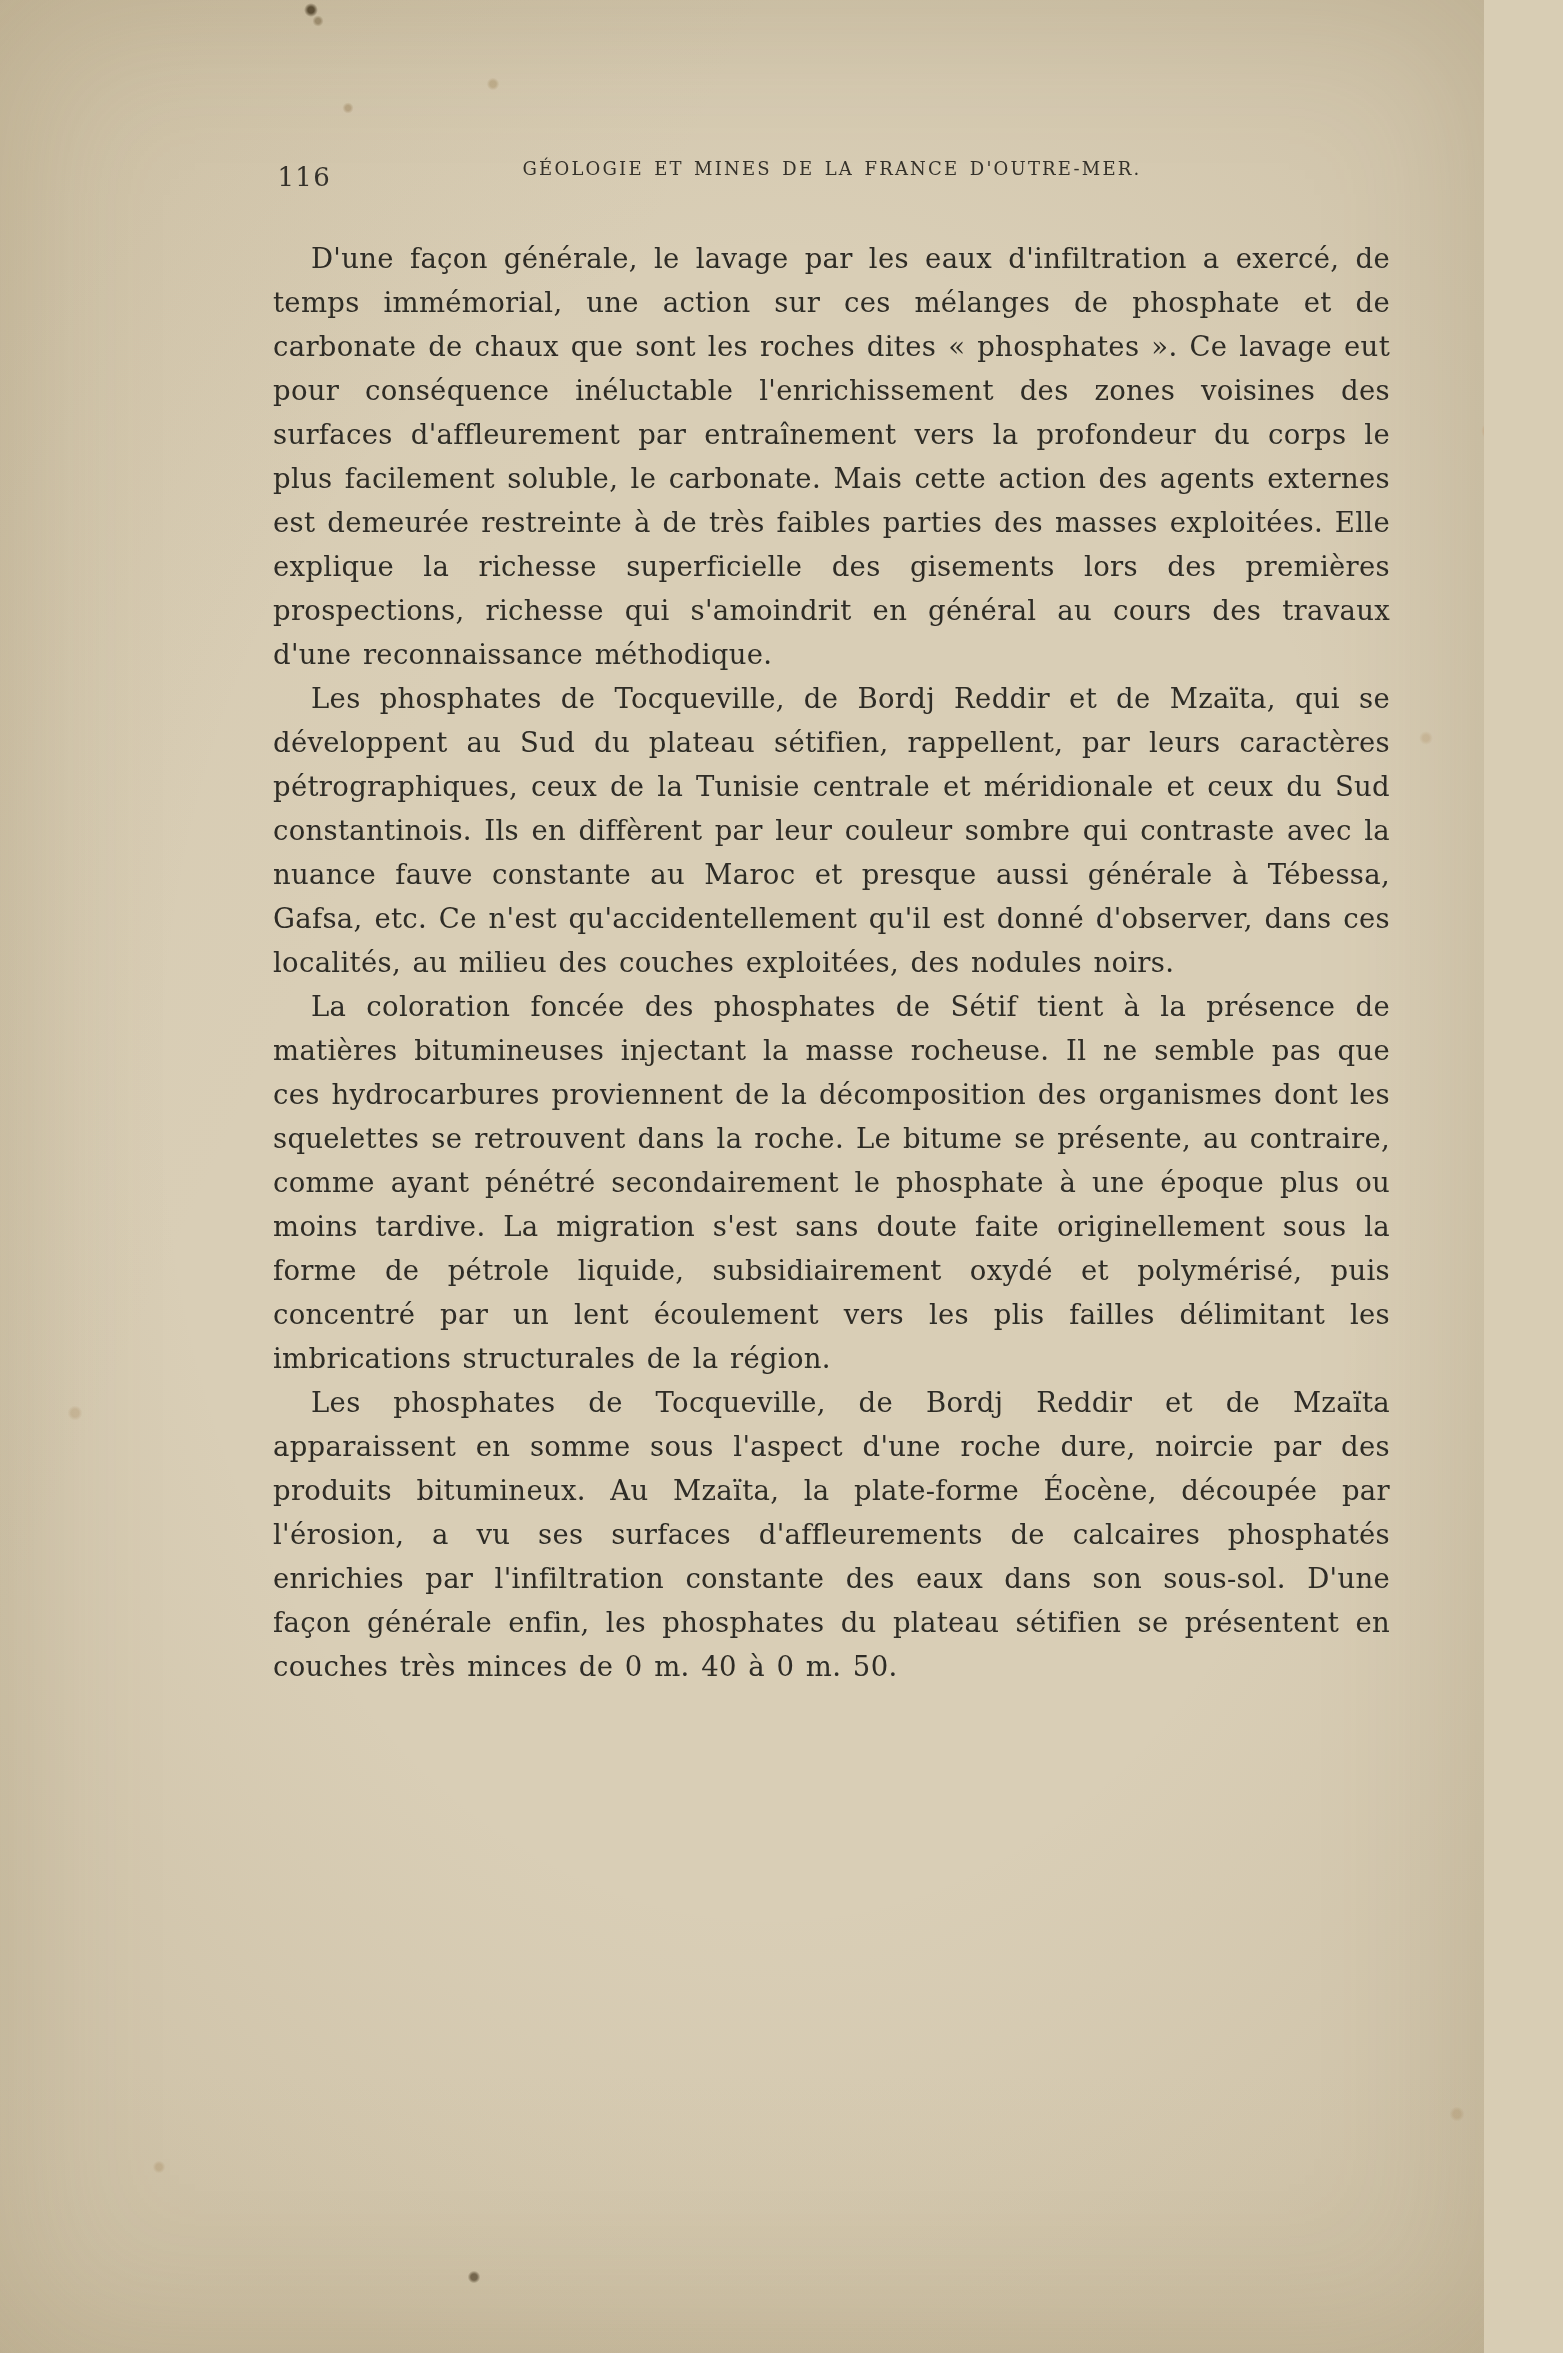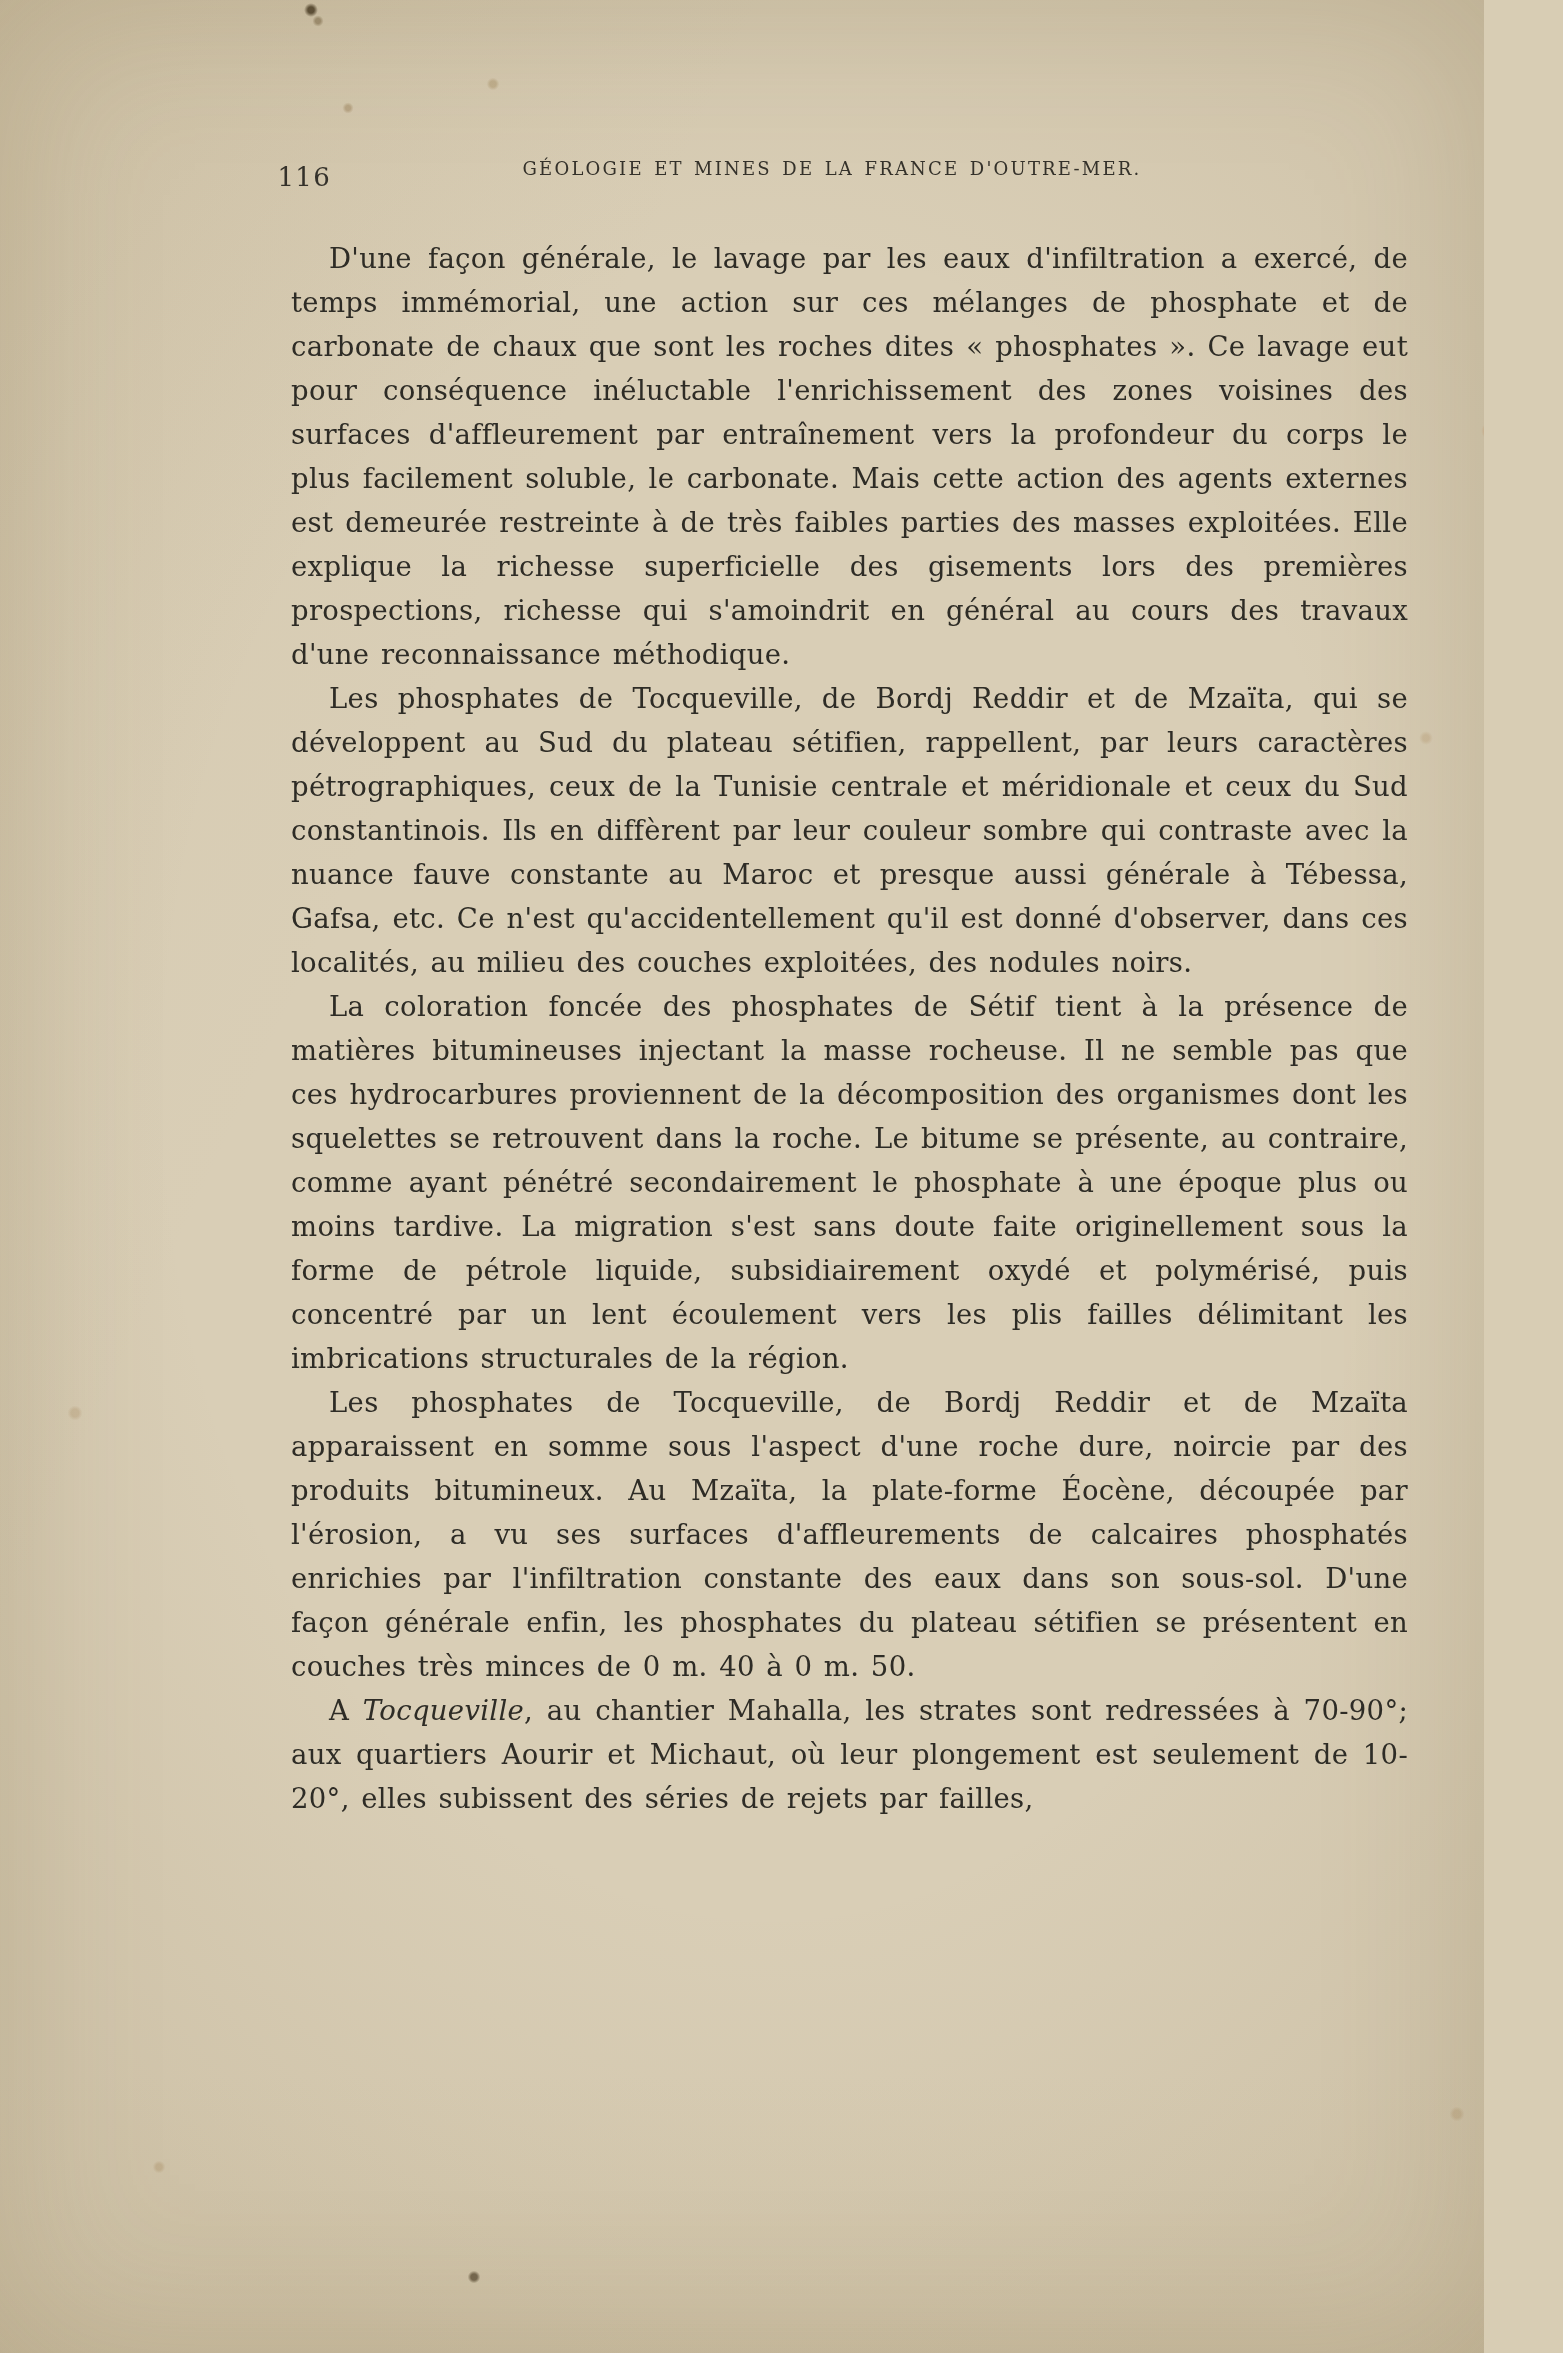--- a/index.html
+++ b/index.html
@@ -67,21 +67,20 @@
     left: 273px;
     top: 236px;
     width: 1117px;
     font-size: 27.5px;
     line-height: 44px;
     text-align: justify;
     color: #2e2c26;
     word-spacing: 2.5px;
     letter-spacing: 0.3px;
     text-rendering: optimizeLegibility;
-    margin-left: 18px;
   }
   .page-body p {
     margin: 0;
     text-indent: 38px;
   }
   .page-body em {
     font-style: italic;
   }
 </style>
 </head>
@@ -94,17 +93,16 @@
   <header class="page-header">
     <span class="page-number">116</span>
     <span class="running-title">GÉOLOGIE ET MINES DE LA FRANCE D'OUTRE-MER.</span>
   </header>
 
   <main class="page-body">
     <p>D'une façon générale, le lavage par les eaux d'infiltration a exercé, de temps immémorial, une action sur ces mélanges de phosphate et de carbonate de chaux que sont les roches dites « phosphates ». Ce lavage eut pour conséquence inéluctable l'enrichissement des zones voisines des surfaces d'affleurement par entraînement vers la profondeur du corps le plus facilement soluble, le carbonate. Mais cette action des agents externes est demeurée restreinte à de très faibles parties des masses exploitées. Elle explique la richesse superficielle des gisements lors des premières prospections, richesse qui s'amoindrit en général au cours des travaux d'une reconnaissance méthodique.</p>
     <p>Les phosphates de Tocqueville, de Bordj Reddir et de Mzaïta, qui se développent au Sud du plateau sétifien, rappellent, par leurs caractères pétrographiques, ceux de la Tunisie centrale et méridionale et ceux du Sud constantinois. Ils en diffèrent par leur couleur sombre qui contraste avec la nuance fauve constante au Maroc et presque aussi générale à Tébessa, Gafsa, etc. Ce n'est qu'accidentellement qu'il est donné d'observer, dans ces localités, au milieu des couches exploitées, des nodules noirs.</p>
     <p>La coloration foncée des phosphates de Sétif tient à la présence de matières bitumineuses injectant la masse rocheuse. Il ne semble pas que ces hydrocarbures proviennent de la décomposition des organismes dont les squelettes se retrouvent dans la roche. Le bitume se présente, au contraire, comme ayant pénétré secondairement le phosphate à une époque plus ou moins tardive. La migration s'est sans doute faite originellement sous la forme de pétrole liquide, subsidiairement oxydé et polymérisé, puis concentré par un lent écoulement vers les plis failles délimitant les imbrications structurales de la région.</p>
     <p>Les phosphates de Tocqueville, de Bordj Reddir et de Mzaïta apparaissent en somme sous l'aspect d'une roche dure, noircie par des produits bitumineux. Au Mzaïta, la plate-forme Éocène, découpée par l'érosion, a vu ses surfaces d'affleurements de calcaires phosphatés enrichies par l'infiltration constante des eaux dans son sous-sol. D'une façon générale enfin, les phosphates du plateau sétifien se présentent en couches très minces de 0 m. 40 à 0 m. 50.</p>
-    <p><span>A </span><em>Tocqueville</em><span>, au chantier Mahalla, les strates sont redressées à 70-90°; aux quartiers Aourir et Michaut, où leur plongement est seulement de 10-20°, elles subissent des séries de rejets par failles,</span></p>
   </main>
 
 </div>
 
 
 </body></html>

